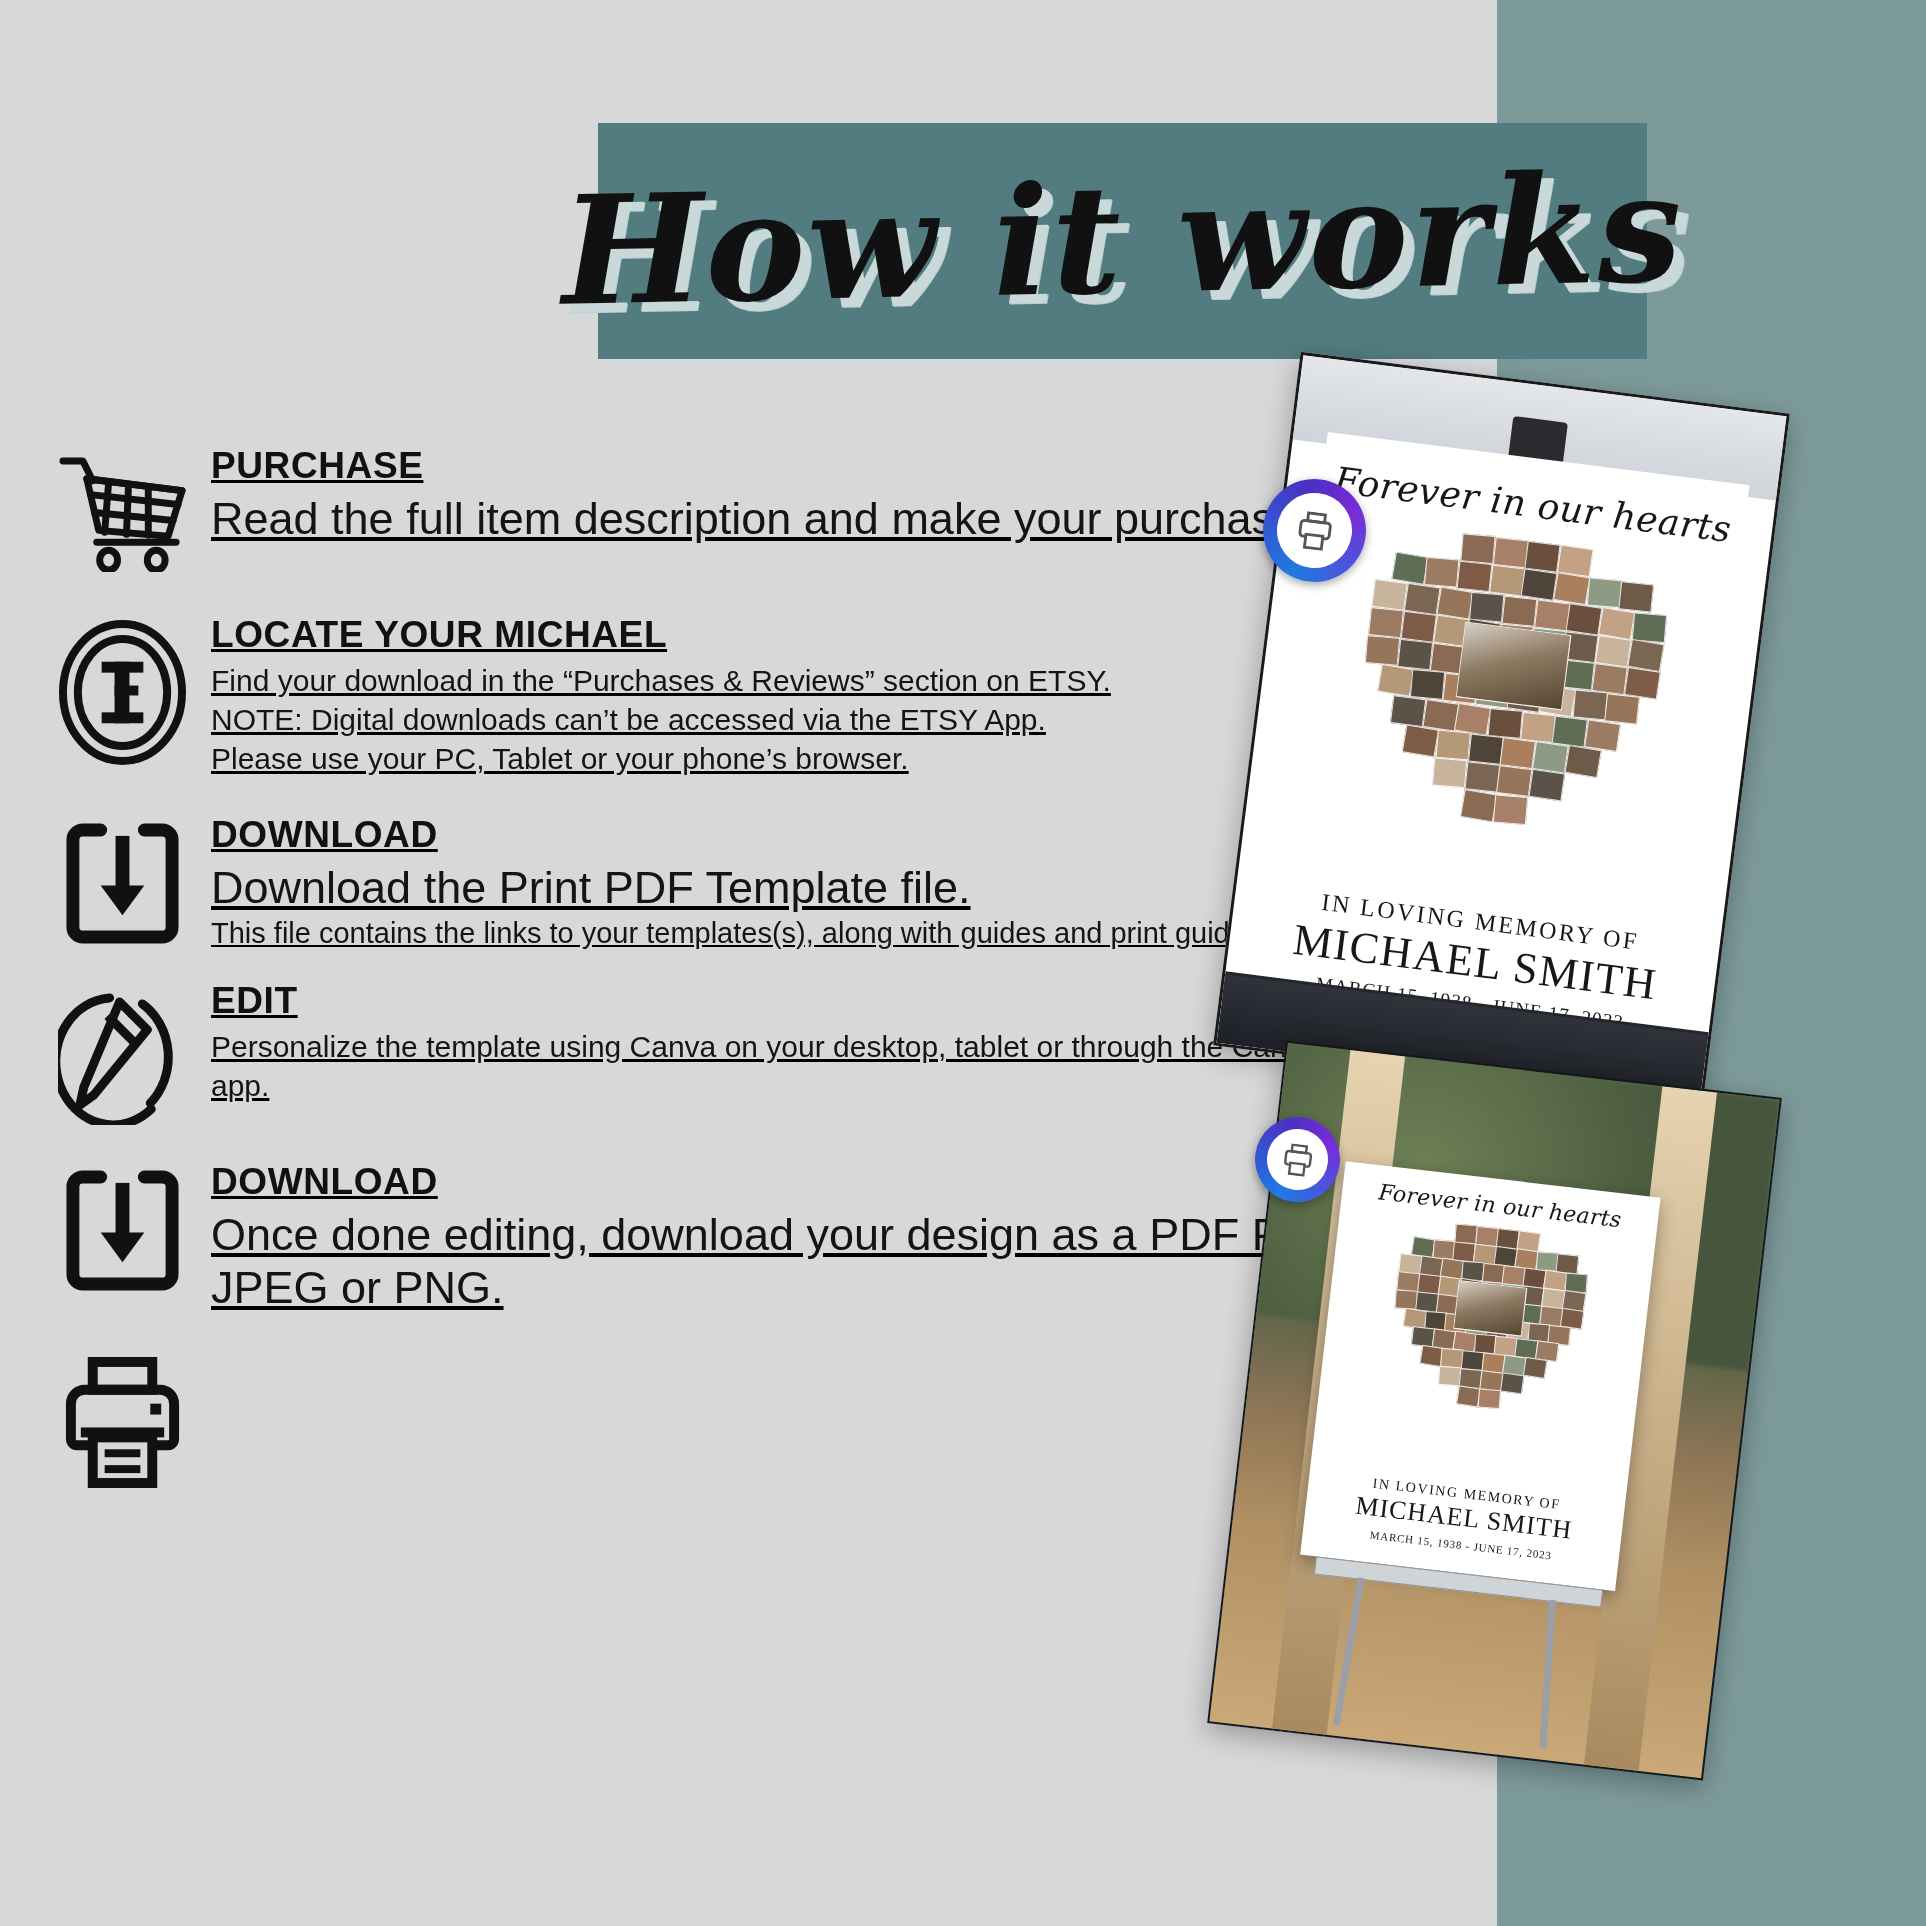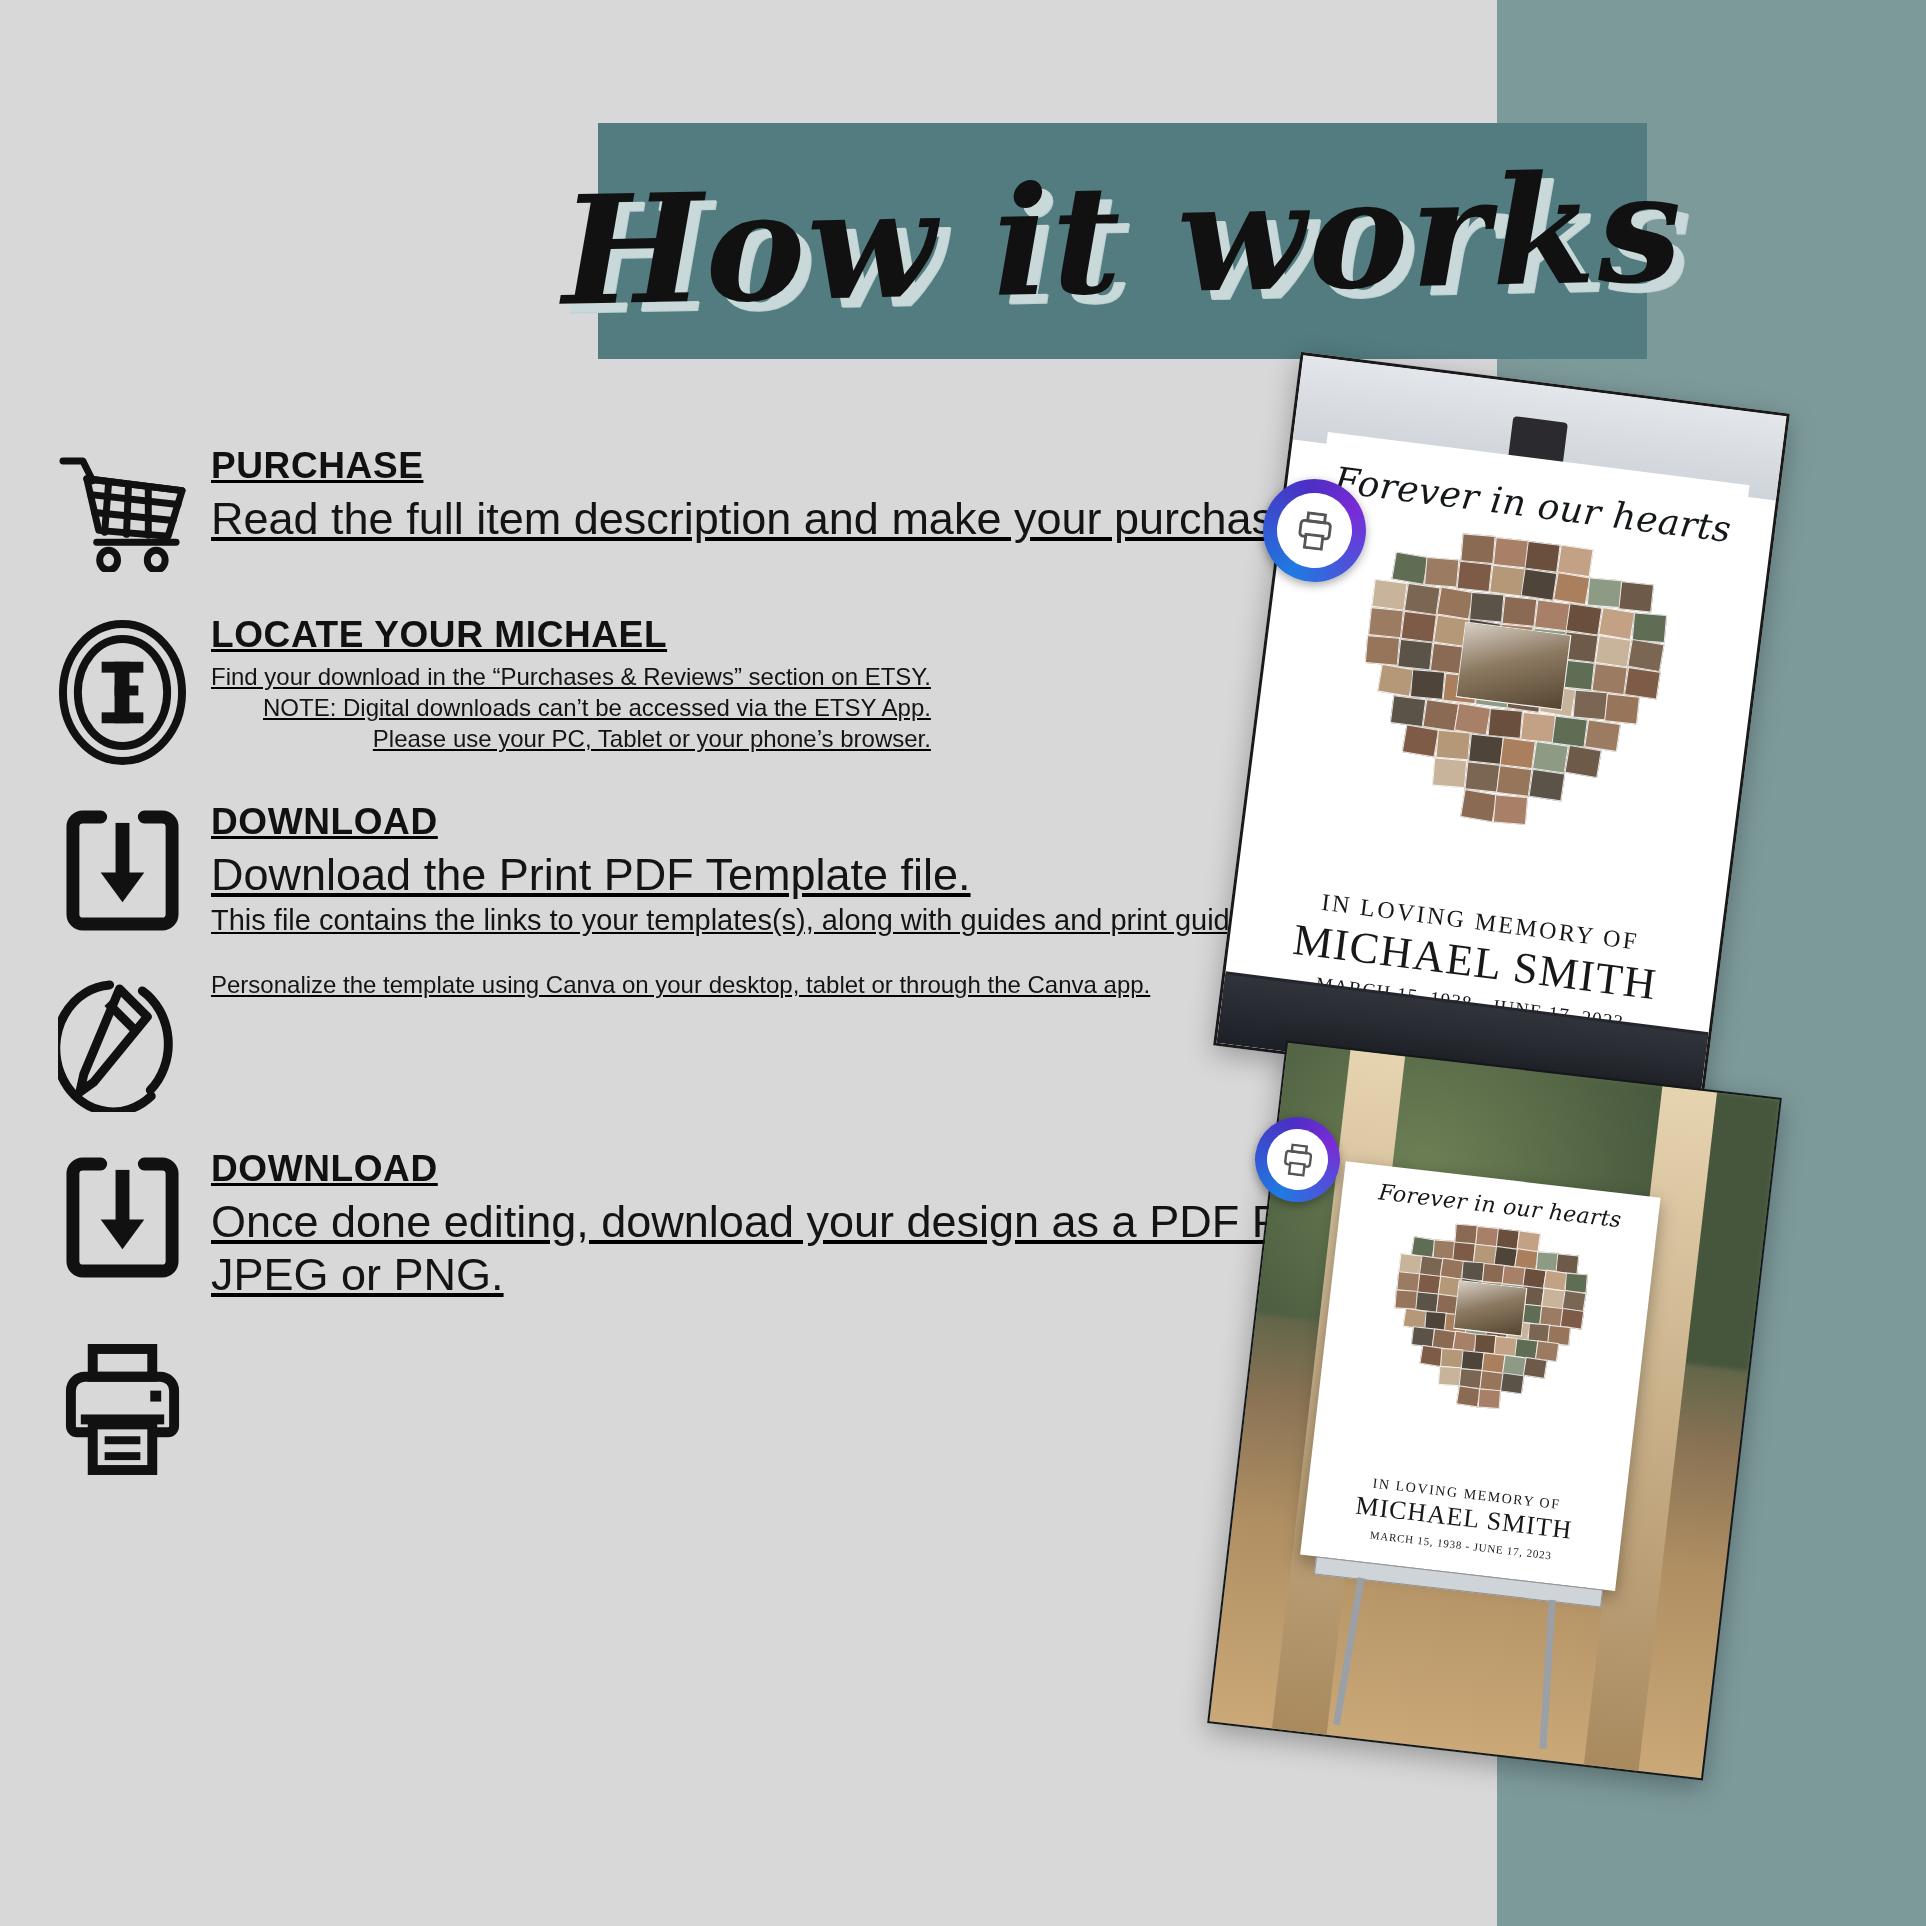--- a/index.html
+++ b/index.html
@@ -69,21 +69,21 @@
   }
   .step-text{
     font-size:34px;
     color:#141414;
     line-height:1.30;
     margin:0;
     font-weight:400;
   }
   .step-text.lg{font-size:45px;line-height:1.18;}
   .step-text.sm{font-size:29px;line-height:1.32;}
-  .step-text.md{font-size:24px;line-height:1.30;text-align:right;}
+  .step-text.md{font-size:30px;line-height:1.30;}
 
   
   #step-purchase{margin-bottom:44px;}
   #step-locate{margin-bottom:38px;}
   #step-download1{margin-bottom:30px;}
   #step-login{margin-bottom:30px;}
   #step-edit{margin-bottom:38px;}
   #step-download2{margin-bottom:38px;}
 
   
@@ -272,20 +272,21 @@
         <svg width="129" height="139" viewBox="0 0 130 140">
           <path d="M52 12 a58 64 0 1 0 42 112" fill="none" stroke="#111" stroke-width="9" stroke-linecap="round"></path>
           <path d="M85 18 a58 64 0 0 1 8 100" fill="none" stroke="#111" stroke-width="9" stroke-linecap="round"></path>
           <g fill="none" stroke="#111" stroke-width="9" stroke-linejoin="round">
             <path d="M62 16 L90 44 L36 110 L22 120 L26 102 Z"></path>
             <path d="M50 30 L78 58"></path>
           </g>
         </svg>
       </div>
       <div class="step-body">
+        <div class="step-title">EDIT</div>
         <div class="step-text md">Personalize the template using Canva on your desktop, tablet or through the Canva app.</div>
       </div>
     </div>
 
     <div class="step" id="step-download2">
       <div class="step-icon">
         <svg width="119" height="127" viewBox="0 0 120 128">
           <path d="M38 10 H20 a10 10 0 0 0 -10 10 V108 a10 10 0 0 0 10 10 H100 a10 10 0 0 0 10 -10 V20 a10 10 0 0 0 -10 -10 H82" fill="none" stroke="#111" stroke-width="13" stroke-linecap="round"></path>
           <rect x="53" y="16" width="14" height="58" fill="#111"></rect>
           <path d="M38 66 L60 96 L82 66 Z" fill="#111"></path>

